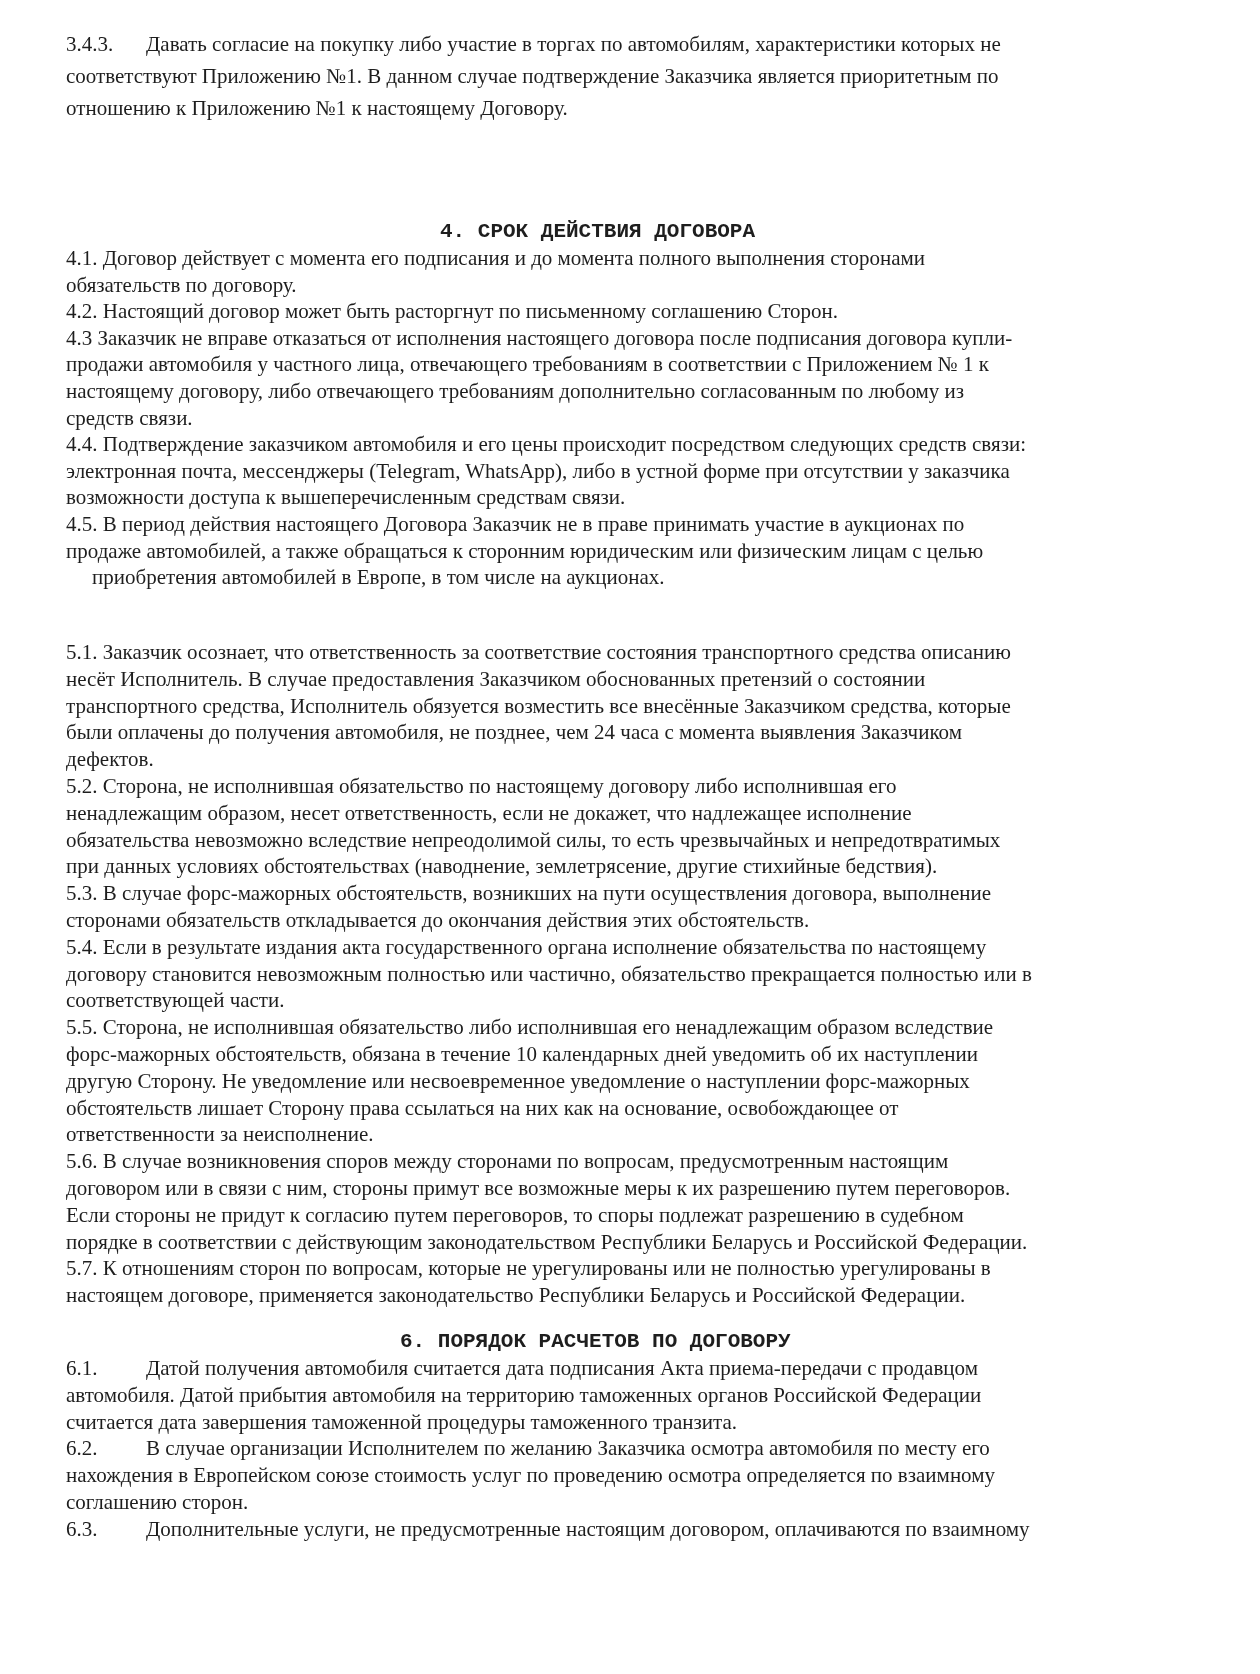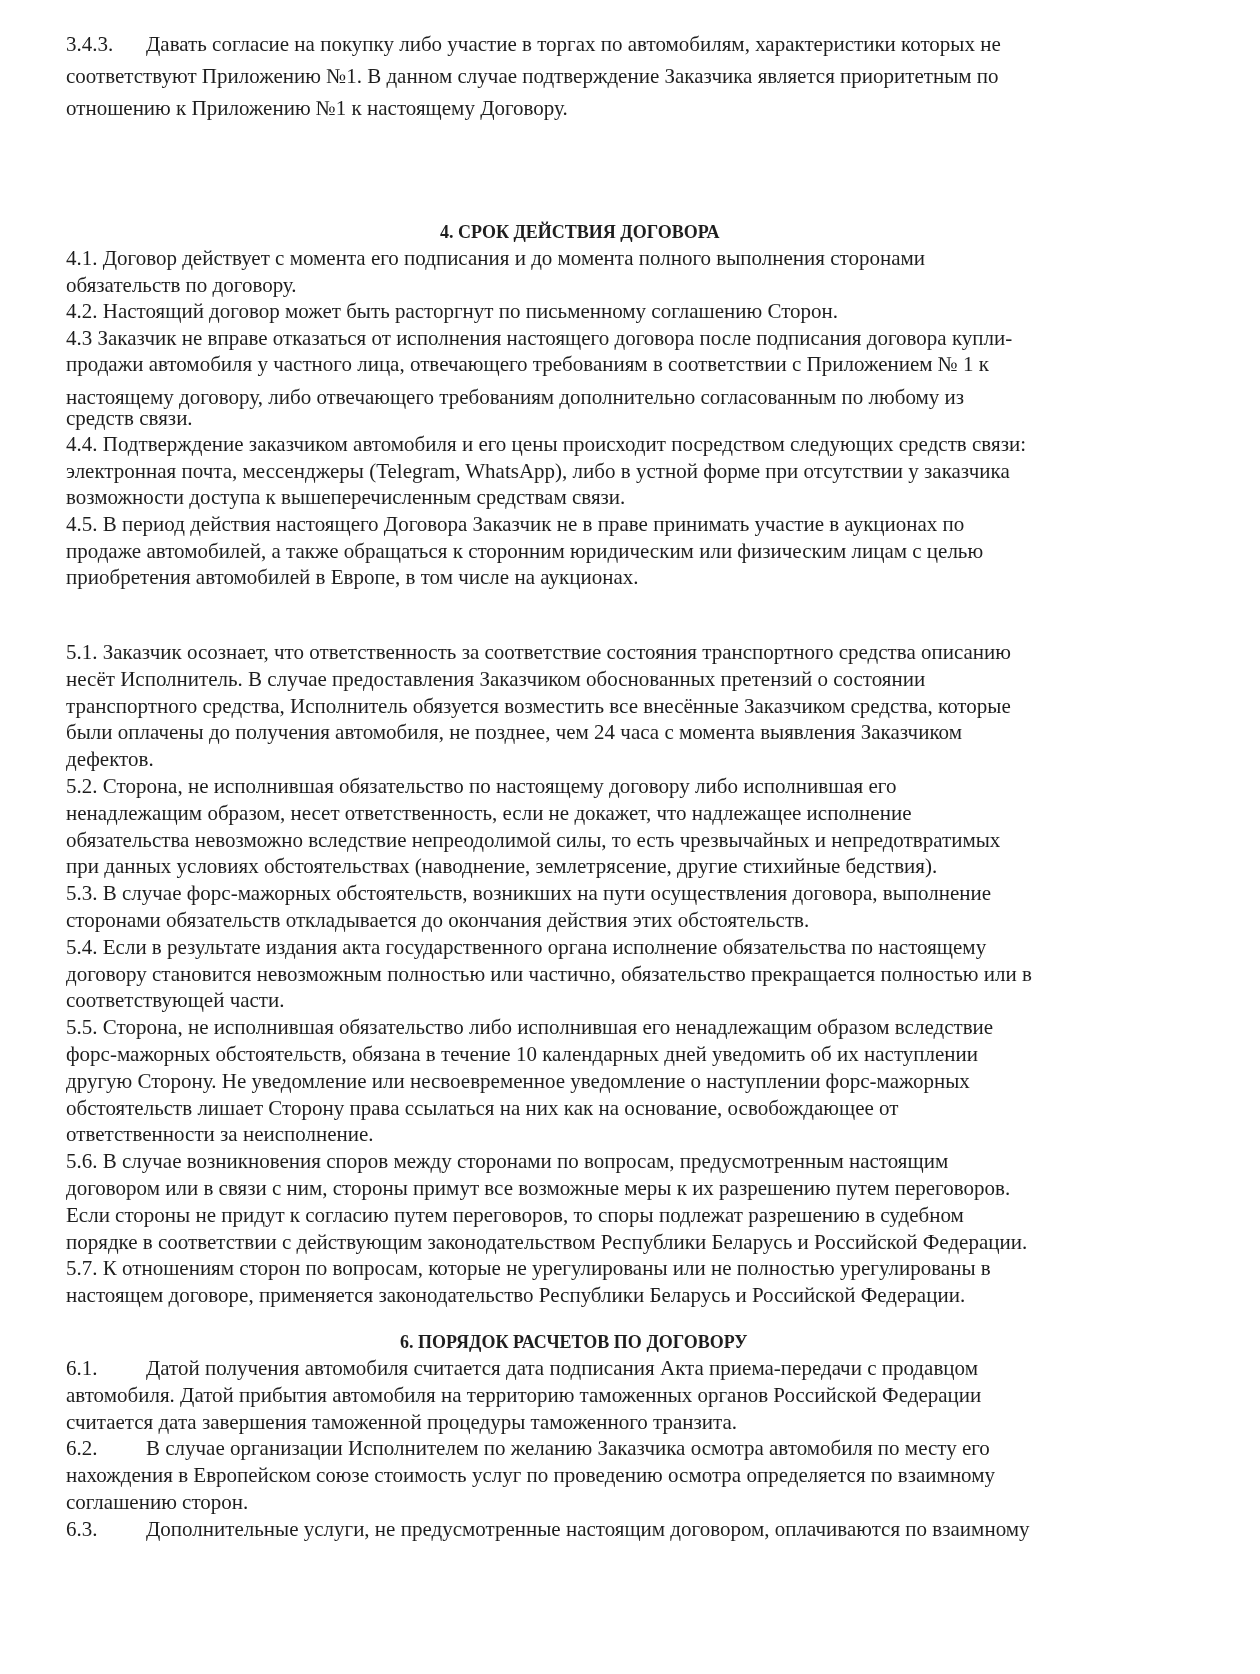--- a/index.html
+++ b/index.html
@@ -9,48 +9,48 @@
     color: #1e1e1e;
   }
   .page { position: absolute; left: 0; top: 0; width: 1260px; height: 1408px; }
   .line {
     position: absolute; left: 66px; white-space: nowrap;
     font-size: 21px; line-height: 28px;
     transform-origin: left top;
   }
   .heading {
     position: absolute; white-space: nowrap; font-weight: bold;
-    font-size: 18px; line-height: 28px; transform-origin: left top;
+    font-size: 21px; line-height: 28px; transform-origin: left top; font-family: Liberation Mono, monospace;
   }
   .num { display: inline-block; width: 80px; }
 </style>
 </head>
 <body>
 
 <div class="page">
 
   <div class="line" style="top:30px"><span class="num">3.4.3.</span><span>Давать согласие на покупку либо участие в торгах по автомобилям, характеристики которых не</span></div>
   <div class="line" style="top:62px">соответствуют Приложению №1. В данном случае подтверждение Заказчика является приоритетным по</div>
   <div class="line" style="top:94px">отношению к Приложению №1 к настоящему Договору.</div>
 
   <div class="heading" style="top:218px; left:440px">4.   СРОК ДЕЙСТВИЯ ДОГОВОРА</div>
   <div id="s4">
       <div class="line" style="top: 244px;">4.1. Договор действует с момента его подписания и до момента полного выполнения сторонами</div>
       <div class="line" style="top: 270.6px;">обязательств по договору.</div>
       <div class="line" style="top: 297.2px;">4.2. Настоящий договор может быть расторгнут по письменному соглашению Сторон.</div>
       <div class="line" style="top: 323.8px;">4.3 Заказчик не вправе отказаться от исполнения настоящего договора после подписания договора купли-</div>
       <div class="line" style="top: 350.4px; text-align: center;">продажи автомобиля у частного лица, отвечающего требованиям в соответствии с Приложением № 1 к</div>
-      <div class="line" style="top: 377px; margin-top: 6px;">настоящему договору, либо отвечающего требованиям дополнительно согласованным по любому из</div>
+      <div class="line" style="top: 377px;">настоящему договору, либо отвечающего требованиям дополнительно согласованным по любому из</div>
       <div class="line" style="top: 403.6px;">средств связи.</div>
       <div class="line" style="top: 430.2px;">4.4. Подтверждение заказчиком автомобиля и его цены происходит посредством следующих средств связи:</div>
       <div class="line" style="top: 456.8px;">электронная почта, мессенджеры (Telegram, WhatsApp), либо в устной форме при отсутствии у заказчика</div>
       <div class="line" style="top: 483.4px;">возможности доступа к вышеперечисленным средствам связи.</div>
       <div class="line" style="top: 510px;">4.5. В период действия настоящего Договора Заказчик не в праве принимать участие в аукционах по</div>
       <div class="line" style="top: 536.6px;">продаже автомобилей, а также обращаться к сторонним юридическим или физическим лицам с целью</div>
-      <div class="line" style="top: 563.2px;">приобретения автомобилей в Европе, в том числе на аукционах.</div>
+      <div class="line" style="top: 563.2px; margin-left: 26px;">приобретения автомобилей в Европе, в том числе на аукционах.</div>
     </div>
 
   <div id="s5">
       <div class="line" style="top: 638px;">5.1. Заказчик осознает, что ответственность за соответствие состояния транспортного средства описанию</div>
       <div class="line" style="top: 664.8px; text-align: right;">несёт Исполнитель. В случае предоставления Заказчиком обоснованных претензий о состоянии</div>
       <div class="line" style="top: 691.6px;">транспортного средства, Исполнитель обязуется возместить все внесённые Заказчиком средства, которые</div>
       <div class="line" style="top: 718.4px;">были оплачены до получения автомобиля, не позднее, чем 24 часа с момента выявления Заказчиком</div>
       <div class="line" style="top: 745.2px;">дефектов.</div>
       <div class="line" style="top: 772px;">5.2. Сторона, не исполнившая обязательство по настоящему договору либо исполнившая его</div>
       <div class="line" style="top: 798.8px;">ненадлежащим образом, несет ответственность, если не докажет, что надлежащее исполнение</div>

